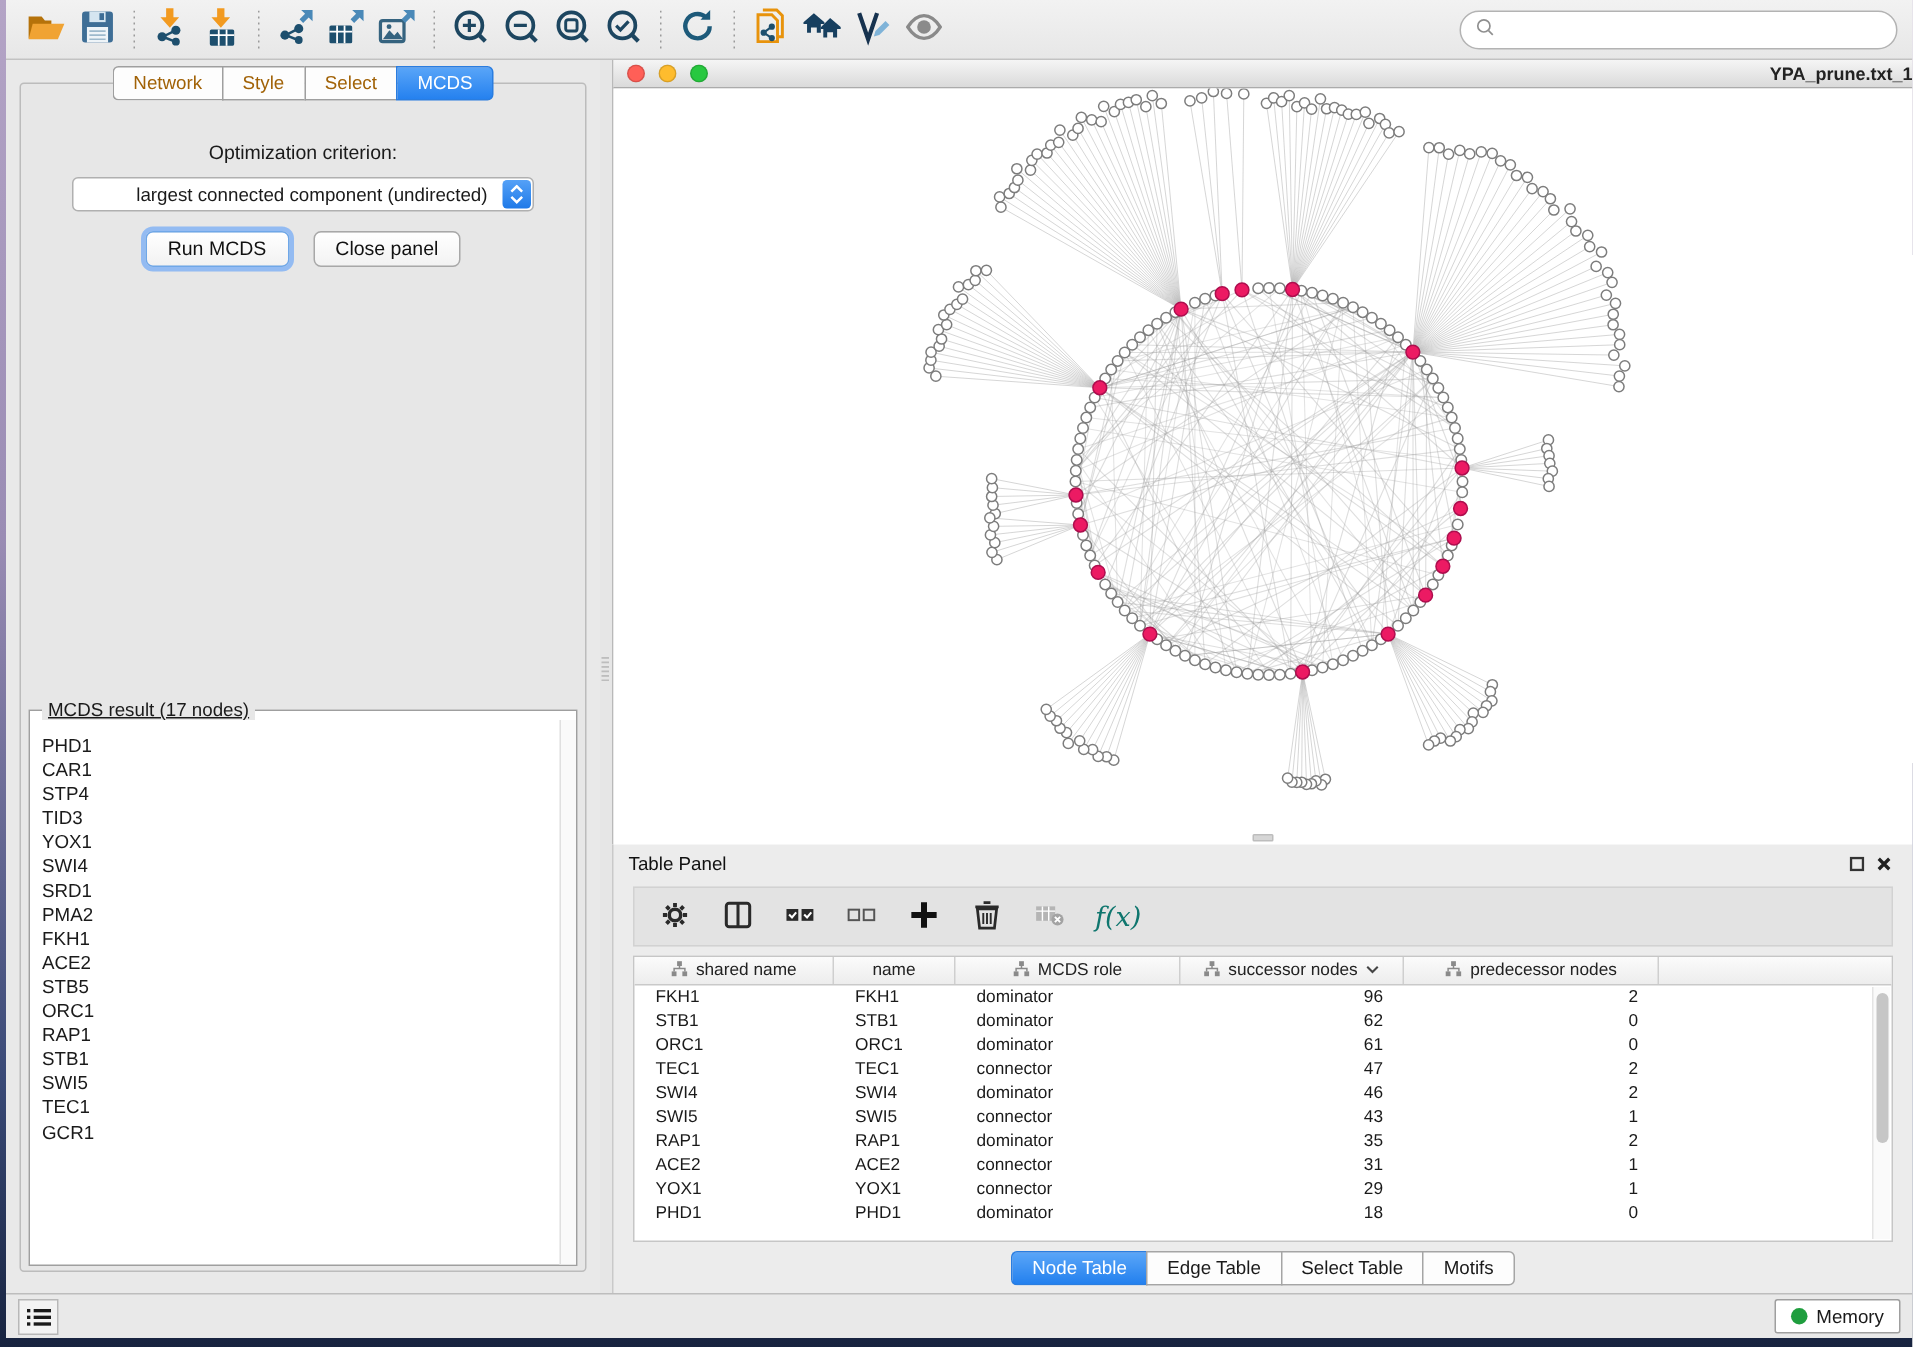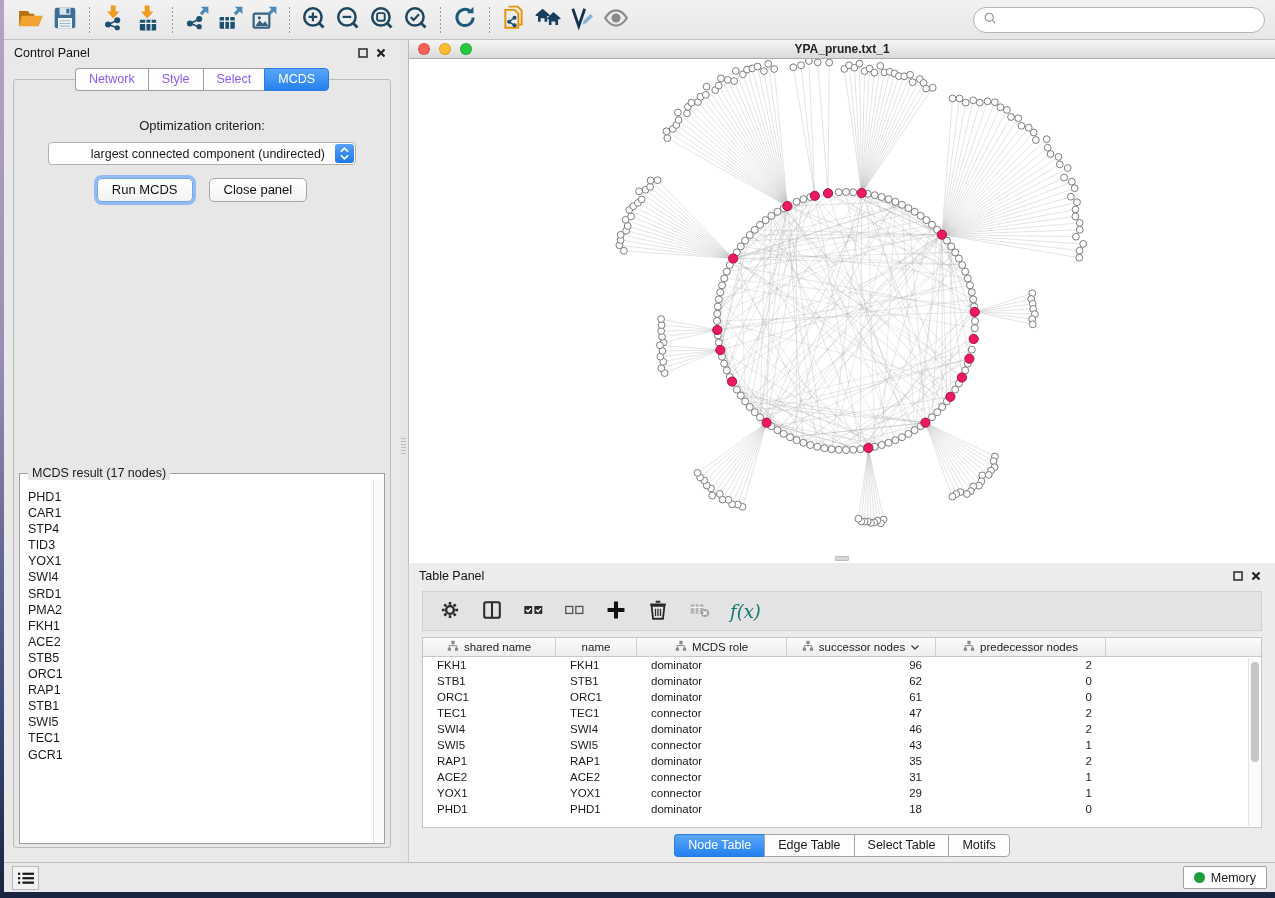--- a/index.html
+++ b/index.html
@@ -20,52 +20,52 @@
 
   
   .main { flex:1; display:flex; min-height:0; }
 
   
   .control-panel { width:396px; flex:0 0 396px; background:#e9e9e9; display:flex; flex-direction:column; min-height:0; }
   .panel-header { height:24px; flex:0 0 24px; display:flex; align-items:center; padding:2px 10px 0 10px; font-size:12.5px; color:#111; }
   .panel-header .spacer { flex:1; }
   .ph-btn { width:18px; height:16px; display:flex; align-items:center; justify-content:center; }
   .cp-tabs { display:flex; justify-content:center; margin-top:4px; position:relative; z-index:2; }
-  .cp-tab { padding:3px 13px 4px; font-size:12.5px; background:#fdfdfd; border:1px solid #9f9f9f; border-right:none; color:#8b5cf6; }
+  .cp-tab { padding:3px 13px 4px; font-size:12.5px; background:#fdfdfd; border:1px solid #9f9f9f; border-right:none; color:#a16207; }
   .cp-tab:first-child { border-radius:4px 0 0 4px; }
   .cp-tab:last-child { border-right:1px solid #9f9f9f; border-radius:0 4px 4px 0; }
   .cp-tab.active { background:linear-gradient(180deg,#59a5f8,#2581ef); color:#fff; border-color:#2a7de0; }
   .cp-content { flex:1; margin:-12px 9px 14px 9px; padding-top:24px; background:#e7e7e7;
     border:1px solid #bcbcbc; border-radius:3px; display:flex; flex-direction:column; min-height:0; }
   .opt-label { text-align:center; font-size:13px; margin-top:14px; }
   .dropdown { margin:9px 34px 0; height:23px; background:#fff; border:1px solid #b0b0b0; border-radius:4px;
     display:flex; align-items:center; overflow:hidden; }
   .dropdown .dd-text { flex:1; padding:0 9px; font-size:12.5px; white-space:nowrap;text-align:right; }
   .dd-stepper { width:19px; align-self:stretch; background:linear-gradient(180deg,#55a1f7,#1f7ae8);
     border-radius:3px; margin:1px; display:flex; flex-direction:column; align-items:center; justify-content:center; gap:1px; }
   .btn-row { display:flex; justify-content:center; gap:16px; margin-top:13px; }
   .push-btn { padding:3px 14px 4px; font-size:13px; background:linear-gradient(180deg,#ffffff,#f2f2f2);
     border:1px solid #a8a8a8; border-radius:5px; color:#111; }
   .push-btn.focused { box-shadow:0 0 0 3px rgba(92,158,250,.6); border-color:#6fa7e8; }
   .mcds-fieldset { margin:auto 5px 3px 5px; height:371px; border:1px solid #9f9f9f; background:#fff;
     position:relative; padding:6px 0 0 0; display:flex; min-height:0; }
-  .mcds-legend { position:absolute; top:-8px; left:8px; background:#e7e7e7; padding:0 4px; font-size:12.5px; }
+  .mcds-legend { position:absolute; top:-8px; left:8px; background:#e7e7e7; padding:0 4px; font-size:12.5px;text-decoration:underline; }
   .mcds-list { flex:1; overflow:hidden; padding:9px 0 0 8px; font-size:12.5px; line-height:16.1px; }
   .mcds-scroll { width:11px; flex:0 0 11px; background:#fafafa; border-left:1px solid #e0e0e0; }
 
   
   .v-splitter { width:8px; flex:0 0 8px; background:#e6e6e6; position:relative; }
   .v-grip { position:absolute; top:398px; left:1px; width:5px; height:16px;
     background-image:linear-gradient(#bdbdbd 50%, transparent 50%); background-size:5px 3px; }
 
   
   .right-region { flex:1; display:flex; flex-direction:column; min-width:0; }
   .network-window { flex:1; display:flex; flex-direction:column; min-height:0; border-left:1px solid #b9b9b9; }
   .net-titlebar { height:19px; flex:0 0 19px; background:linear-gradient(180deg,#f5f5f5,#dadada);
-    border-bottom:1px solid #ababab; position:relative; display:flex; align-items:center; justify-content:center; }
+    border-bottom:1px solid #ababab; position:relative; display:flex; align-items:center; justify-content:flex-end; }
   .traffic { position:absolute; left:9px; top:0; bottom:0; display:flex; align-items:center; gap:9px; }
   .light { width:12px; height:12px; border-radius:50%; border:0.5px solid rgba(0,0,0,.15); }
   .net-title { font-size:12px; font-weight:bold; color:#222; }
   .net-canvas { flex:1; background:#fff; position:relative; min-height:0; }
   .net-canvas svg { position:absolute; inset:0; }
   .h-grip { position:absolute; left:50%; bottom:2px; width:14px; height:5px; margin-left:-7px;
     background:#d6d6d6; border:1px solid #bdbdbd; border-radius:1px; }
 
   
   .table-panel { height:299px; flex:0 0 299px; background:#ececec; display:flex; flex-direction:column; border-left:1px solid #c9c9c9; }
@@ -246,34 +246,20 @@
               <path d="M15 15l4.5 4.5" stroke="#8f8f8f" stroke-width="1.8"></path>
             </svg>
         </span>
         <input placeholder="" style="">
       </div>
     </div>
 
     <div class="main">
 
       <div class="control-panel">
-        <div class="panel-header">
-          <span>Control Panel</span>
-          <span class="spacer"></span>
-          <span class="ph-btn">
-            <svg width="10" height="10" viewBox="0 0 10 10">
-                <rect x="1" y="1" width="8" height="8" fill="none" stroke="#333" stroke-width="1.6"></rect>
-              </svg>
-          </span>
-          <span class="ph-btn">
-            <svg width="10" height="10" viewBox="0 0 10 10">
-                <path d="M1.5 1.5l7 7M8.5 1.5l-7 7" stroke="#222" stroke-width="2.2"></path>
-              </svg>
-          </span>
-        </div>
         <div class="cp-tabs" id="cp-tabs">
             <div class="cp-tab">Network</div>
             <div class="cp-tab">Style</div>
             <div class="cp-tab">Select</div>
             <div class="cp-tab active">MCDS</div>
           </div>
         <div class="cp-content">
           <div class="opt-label">Optimization criterion:</div>
           <div class="dropdown">
             <span class="dd-text">largest connected component (undirected)</span>

